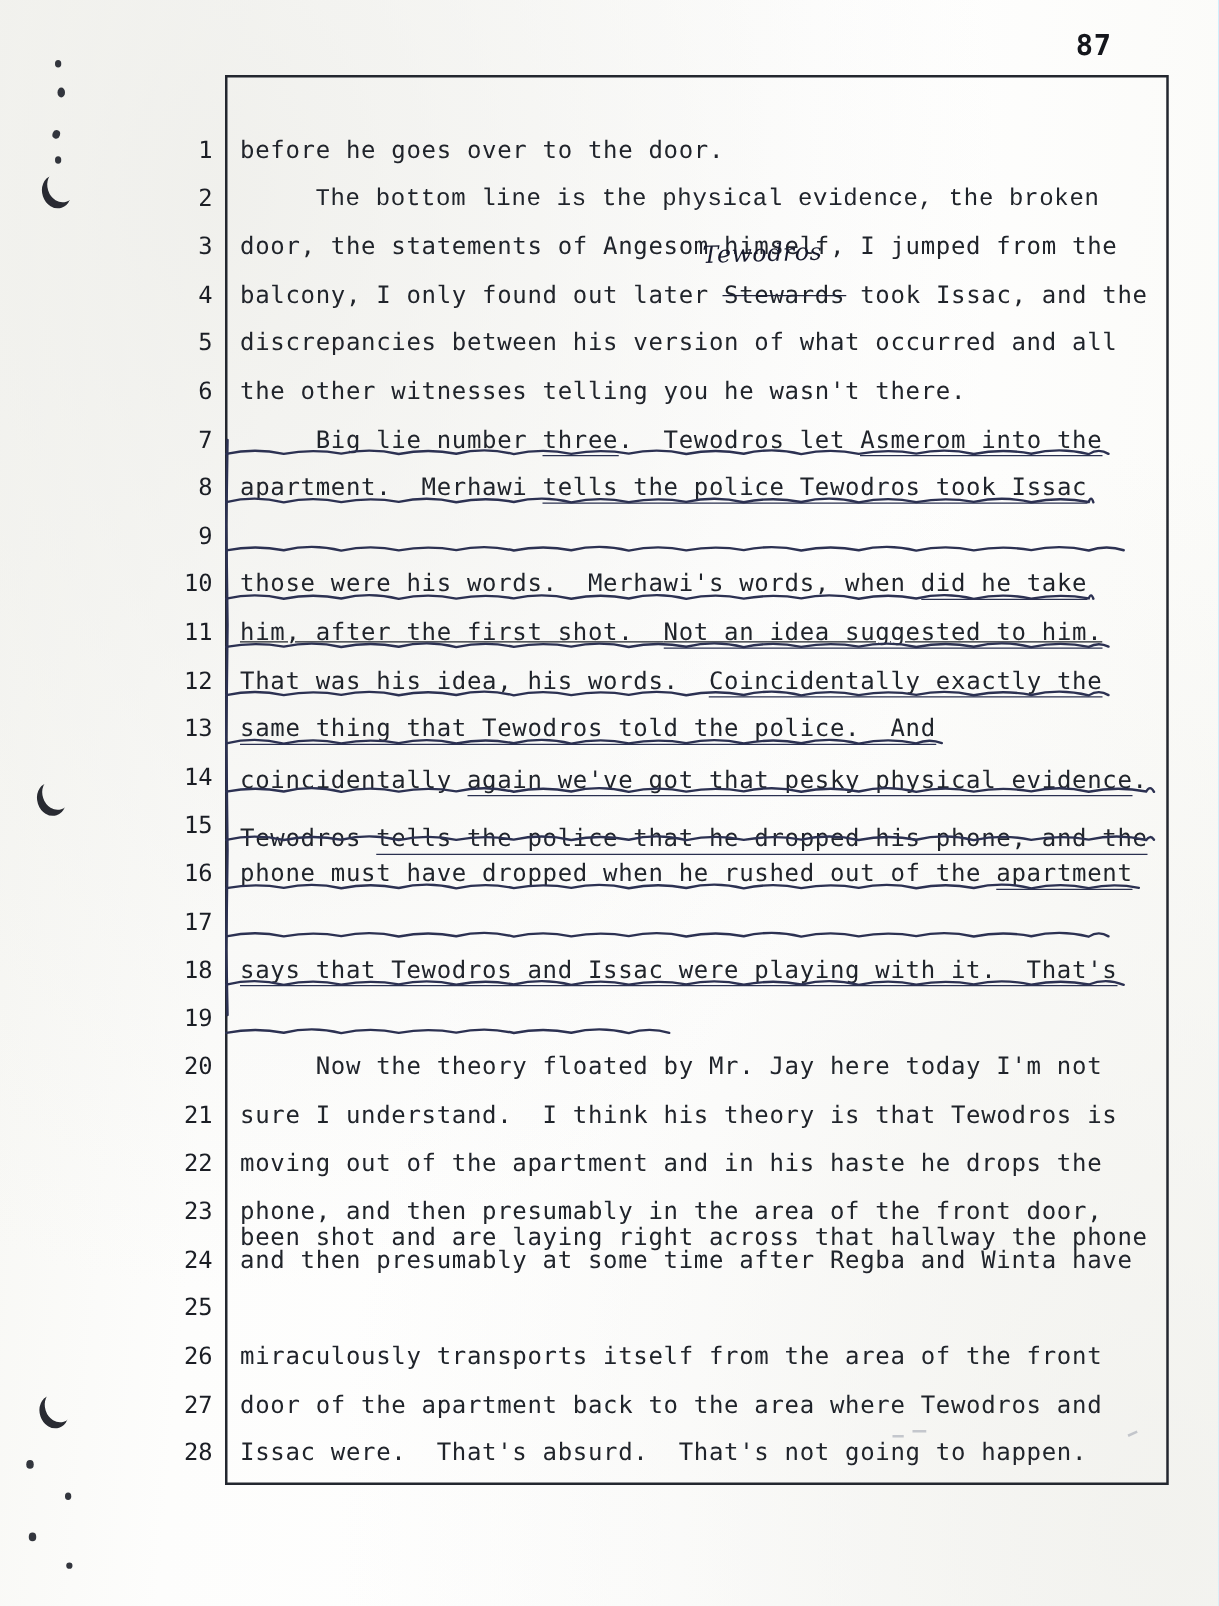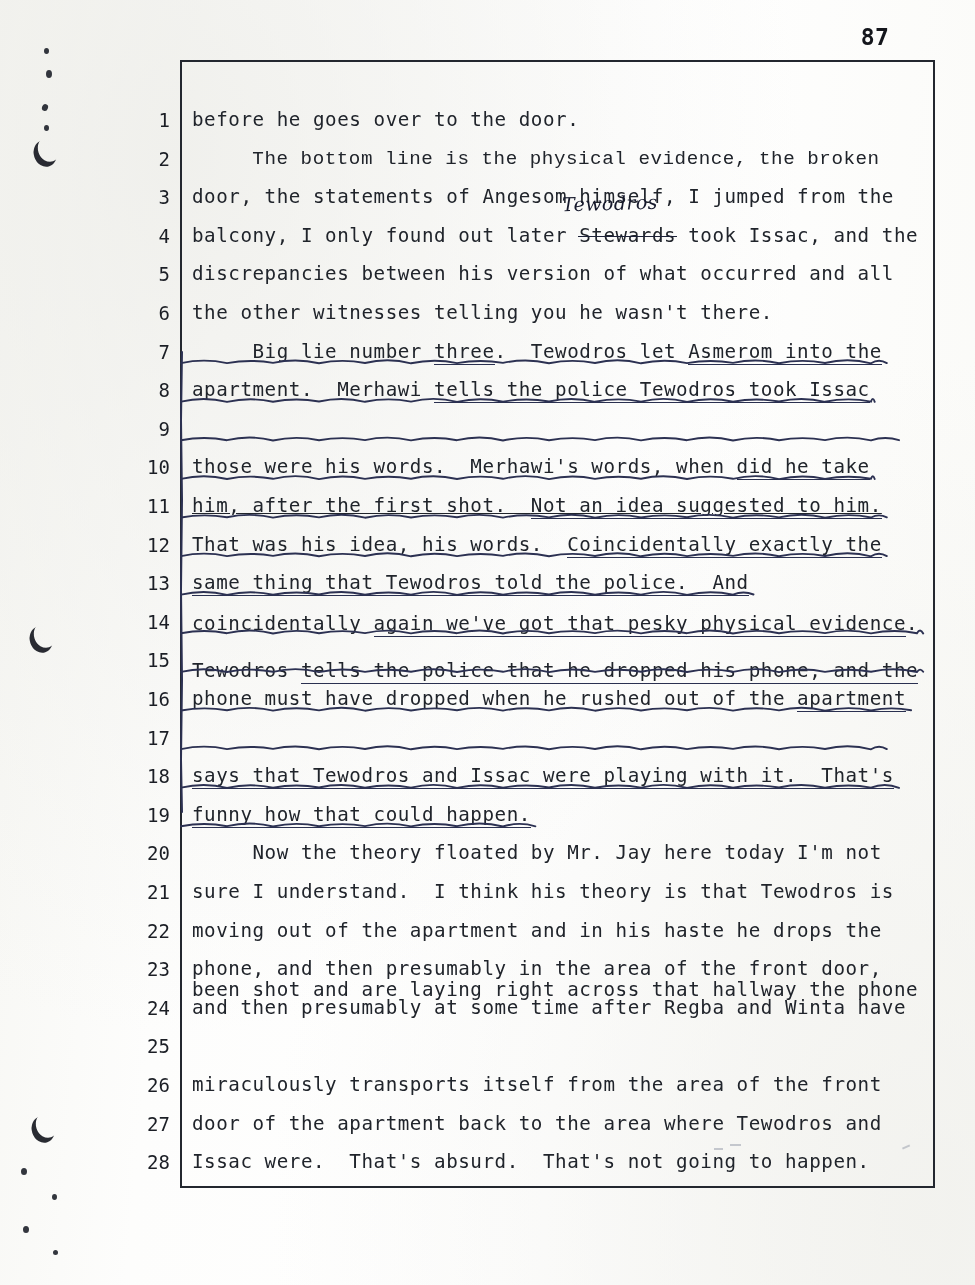--- a/index.html
+++ b/index.html
@@ -212,21 +212,20 @@
       <div class="tline" style="top: 311.2px;">apartment.  Merhawi <span class="u">tells the police Tewodros took Issac</span></div>
       <div class="tline" style="top: 272.6px;">     Big lie number <span class="u">three</span>.  Tewodros let <span class="u">Asmerom into the</span></div>
       <div class="tline" style="top: 388.4px;">those were his words.  Merhawi's words, when <span class="u">did he take</span></div>
       <div class="tline" style="top: 427px; text-decoration: underline;">him, after the first shot.  <span class="u">Not an idea suggested to him.</span></div>
       <div class="tline" style="top: 465.6px;">That was his idea, his words.  <span class="u">Coincidentally exactly the</span></div>
       <div class="tline" style="top: 504.2px;"><span class="u">same thing that Tewodros told the police.  And</span></div>
       <div class="tline" style="top: 515px; margin-top: 30px;">coincidentally <span class="u">again we've got that pesky physical evidence</span>.</div>
       <div class="tline" style="top: 592px;">Tewodros <span class="u">tells the police that he dropped his phone, and the</span></div>
       <div class="tline" style="top: 620px; text-align: right;">phone must have dropped when he rushed out of the <span class="u">apartment</span></div>
       <div class="tline" style="top: 697.2px;"><span class="u">says that Tewodros and Issac were playing with it.  That's</span></div>
-      <div class="tline" style="top: 735.8px;"><span class="u">funny how that could happen.</span></div>
       <div class="tline" style="top: 774.4px;">     Now the theory floated by Mr. Jay here today I'm not</div>
       <div class="tline" style="top: 813px;">sure I understand.  I think his theory is that Tewodros is</div>
       <div class="tline" style="top: 851.6px;">moving out of the apartment and in his haste he drops the</div>
       <div class="tline" style="top: 890.2px;">phone, and then presumably in the area of the front door,</div>
       <div class="tline" style="top: 928.8px;">and then presumably at some time after Regba and Winta have</div>
       <div class="tline" style="top: 911px;">been shot and are laying right across that hallway the phone</div>
       <div class="tline" style="top: 1006px;">miraculously transports itself from the area of the front</div>
       <div class="tline" style="top: 1044.6px;">door of the apartment back to the area where Tewodros and</div>
       <div class="tline" style="top: 1083.2px;">Issac were.  That's absurd.  That's not going to happen.</div>
     </div>

